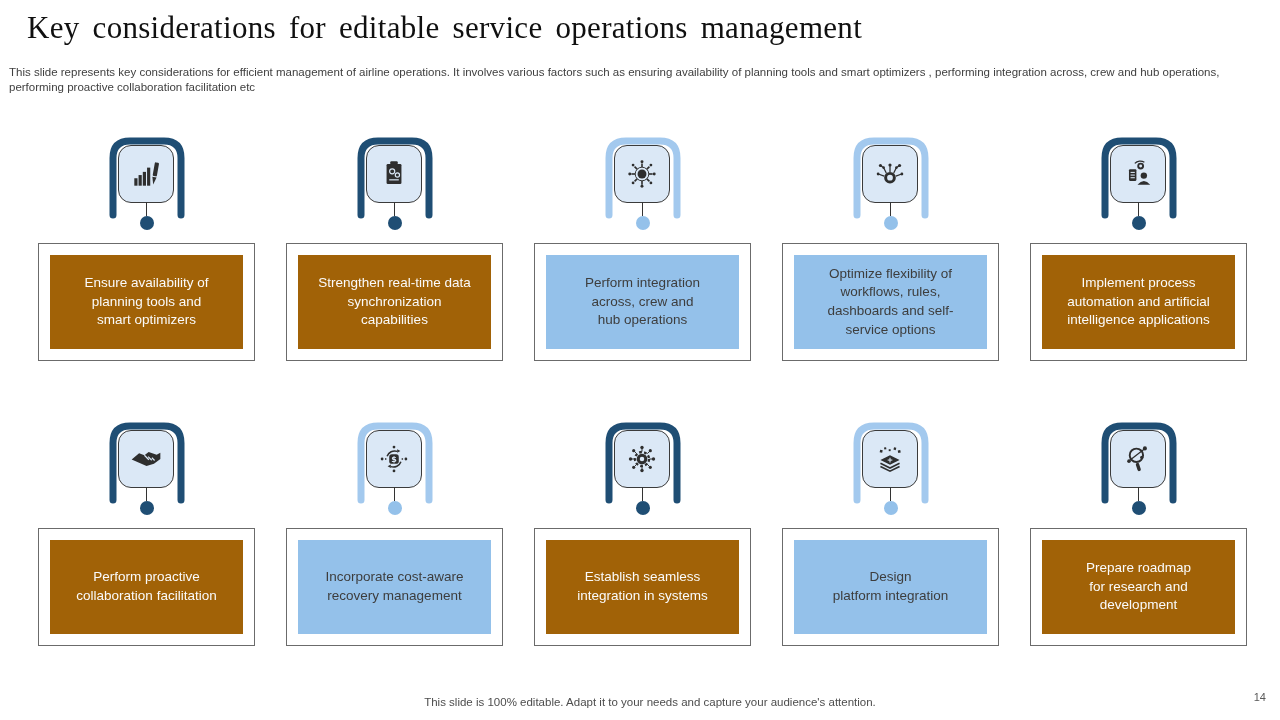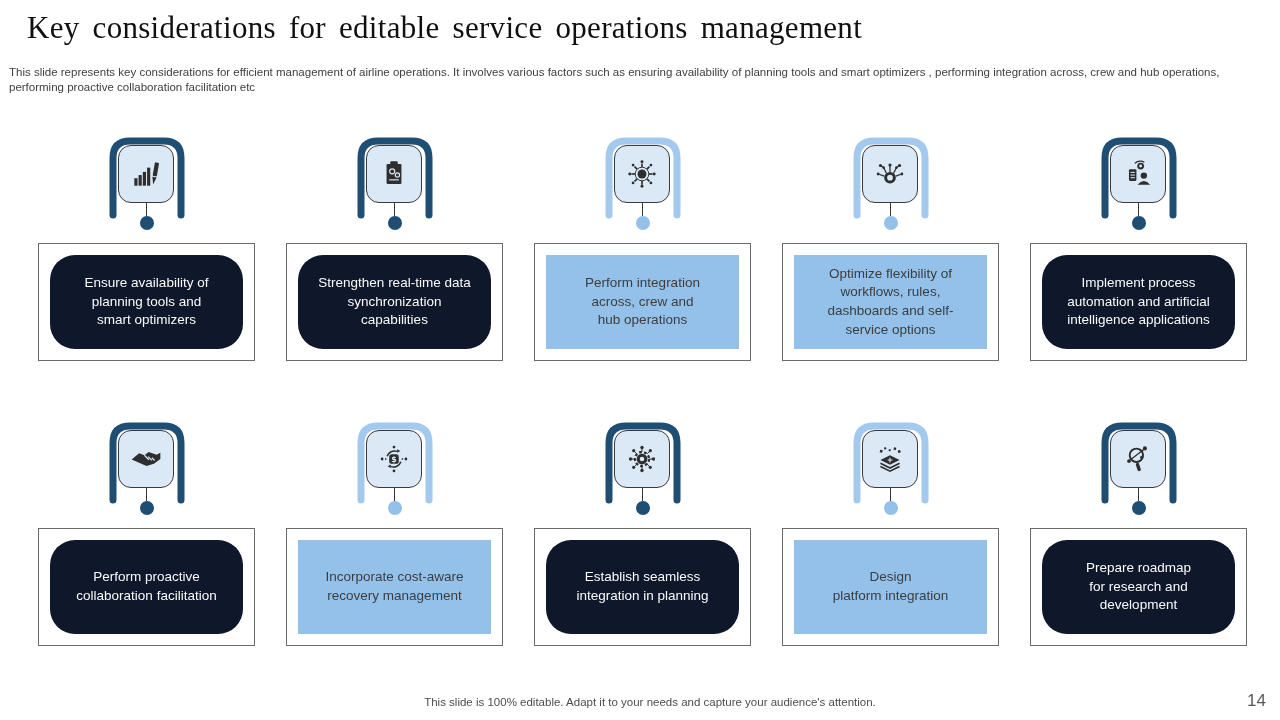--- a/index.html
+++ b/index.html
@@ -33,32 +33,32 @@
   .light .dot{background:#94C1EA;}
   .dark .arch-path{stroke:#1F4E74;}
   .light .arch-path{stroke:#A3C9EE;}
   .box{
     width:217px;height:118px;margin-top:14px;border:1px solid #6b6b6b;
     padding:11px;box-sizing:border-box;background:#ffffff;
   }
   .box-fill{
     width:100%;height:100%;display:flex;align-items:center;justify-content:center;
   }
-  .dark .box-fill{background:#0f172a;color:#fbfbfb;border-radius:25px;}
+  .dark .box-fill{background:#a16207;color:#fbfbfb;}
   .light .box-fill{background:#94C1EA;color:#3d3d3d;}
   .box-text{
     text-align:center;font-size:13.5px;line-height:1.38;white-space:pre-line;
     padding:0 4px;
   }
   .footer{
     position:absolute;left:0;right:0;top:696px;text-align:center;
     font-size:11.5px;color:#4d4d4d;padding-left:20px;
   }
   .page-number{
-    position:absolute;right:14px;top:691px;font-size:17px;color:#595959;text-align:right;
+    position:absolute;right:14px;top:691px;font-size:11px;color:#595959;text-align:right;
   }
   .icon-svg{display:block;}
 </style>
 </head>
 <body>
 
 <div class="title">Key considerations for editable service operations management</div>
 <div class="subtitle">This slide represents key considerations for efficient management of airline operations. It involves various factors such as ensuring availability of planning tools and smart optimizers , performing integration across, crew and hub operations, performing proactive collaboration facilitation etc</div>
 
 <div class="row" id="row1">
@@ -322,21 +322,21 @@
           <circle cx="8.2" cy="23.8" r="1.5"></circle>
             <circle cx="23.8" cy="23.8" r="1.5"></circle>
         </svg>
       </div>
       <div class="connector"></div>
       <div class="dot"></div>
     </div>
     <div class="box">
       <div class="box-fill">
           <div class="box-text">Establish seamless
-integration in planning</div>
+integration in systems</div>
         </div>
     </div>
   </div>
 
   <div class="column light">
     <div class="assembly">
       <svg class="arch-svg" width="80" height="86" viewBox="0 0 80 86">
         <path class="arch-path" d="M6 82 L6 25 Q6 8 23 8 L57 8 Q74 8 74 25 L74 82" fill="none" stroke-width="7" stroke-linecap="round"></path>
       </svg>
       <div class="tile">

